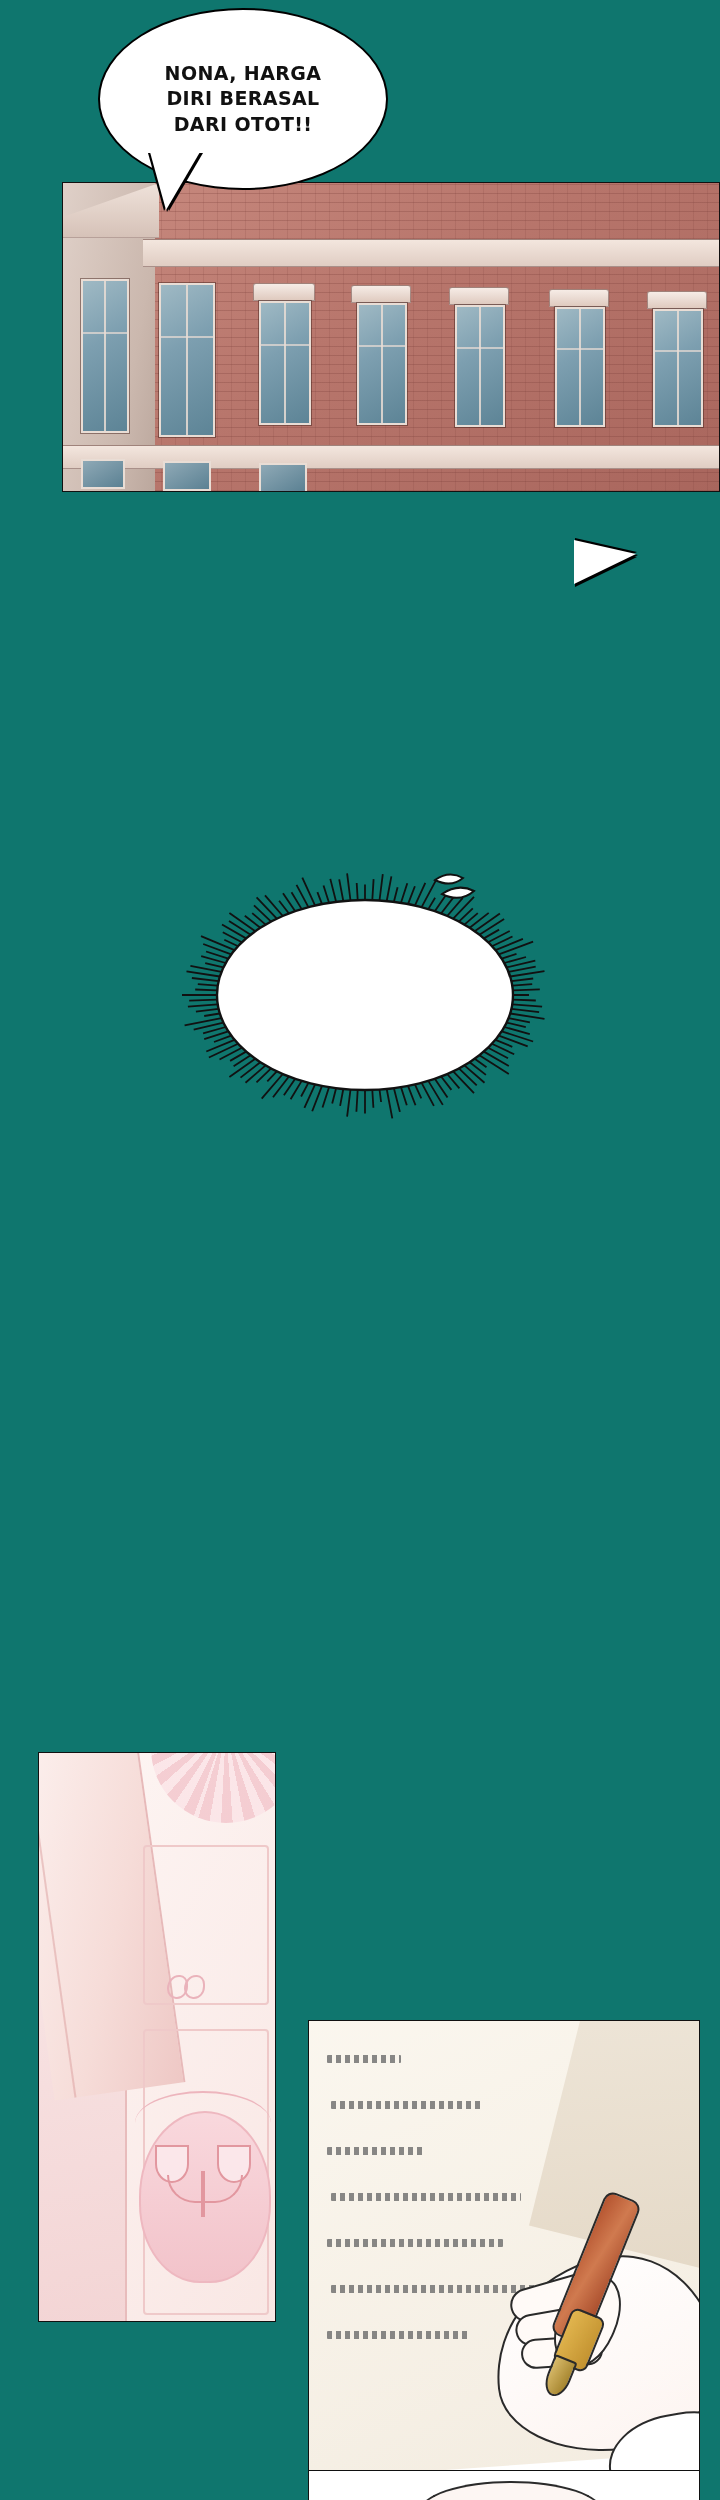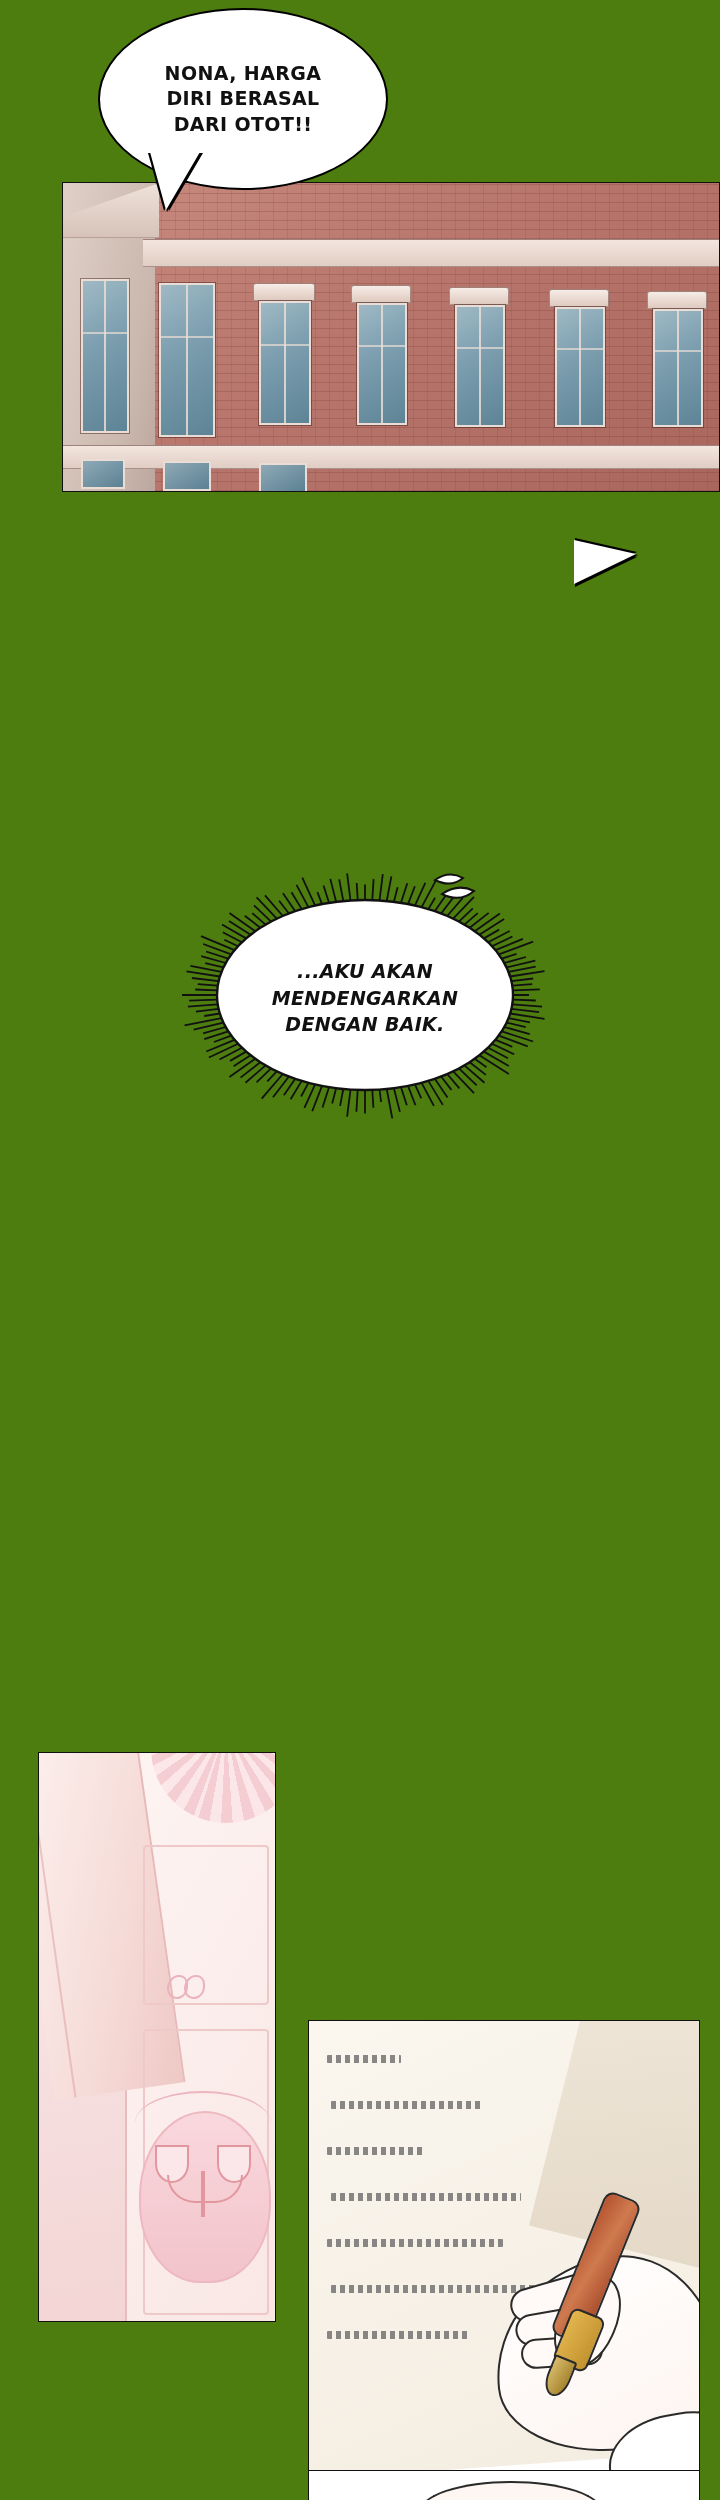--- a/index.html
+++ b/index.html
@@ -12,21 +12,21 @@
     height: 2500px;
     position: relative;
     overflow: hidden;
     font-family: "Liberation Sans", sans-serif;
   }
 
   .page {
     position: relative;
     width: 720px;
     height: 2500px;
-    background: #4d7c0f;
+    background: #0f766e;
   }
 
   
   .panel-building {
     position: absolute;
     left: 62px;
     top: 182px;
     width: 658px;
     height: 310px;
     overflow: hidden;
@@ -478,23 +478,20 @@
 
   <div class="spiky-wrap">
     <svg width="470" height="360" viewBox="0 0 470 360">
       <g id="spikes" stroke="#111" stroke-width="2.2" fill="none">
           <path d="M383.0 175.0L399.0 175.0M382.8 179.7L405.8 180.5M382.3 184.3L412.1 186.6M381.4 188.9L409.1 192.1M380.2 193.5L414.5 198.9M378.6 198.1L399.9 202.3M376.6 202.6L395.8 207.1M374.3 207.0L399.8 214.1M371.7 211.4L403.1 221.5M368.8 215.6L397.7 226.3M365.5 219.8L382.3 226.8M361.9 223.8L384.2 234.3M358.1 227.8L378.0 238.2M353.9 231.6L378.8 246.0M349.4 235.3L378.8 254.1M344.7 238.8L356.5 247.2M339.7 242.2L355.9 254.9M334.4 245.4L354.5 262.7M328.9 248.4L346.7 265.3M323.2 251.3L344.0 273.2M317.2 254.0L329.4 268.3M311.1 256.5L321.4 269.9M304.8 258.8L317.5 277.4M298.3 260.9L312.8 284.9M291.6 262.8L303.9 285.8M284.9 264.4L291.3 278.4M278.0 265.9L285.5 285.3M271.0 267.2L276.8 285.3M263.9 268.2L269.9 291.9M256.7 269.0L262.3 298.3M249.5 269.5L251.1 282.0M242.3 269.9L243.4 287.8M235.0 270.0L235.0 293.4M227.7 269.9L226.4 291.7M220.5 269.5L217.1 296.7M213.3 269.0L210.1 285.9M206.1 268.2L202.2 283.5M199.0 267.2L192.5 287.6M192.0 265.9L182.2 291.3M185.1 264.4L174.4 287.9M178.4 262.8L171.1 276.5M171.7 260.9L160.6 279.2M165.2 258.8L153.9 275.3M158.9 256.5L143.0 277.2M152.8 254.0L131.7 278.6M146.8 251.3L137.3 261.3M141.1 248.4L126.5 262.3M135.6 245.4L115.5 262.7M130.3 242.2L110.5 257.6M125.3 238.8L99.4 257.1M120.6 235.3L103.6 246.2M116.1 231.6L100.1 240.9M111.9 227.8L89.5 239.5M108.1 223.8L78.9 237.5M104.5 219.8L76.3 231.5M101.2 215.6L84.0 222.0M98.3 211.4L74.2 219.1M95.7 207.0L73.1 213.3M93.4 202.6L63.7 209.6M91.4 198.1L54.6 205.3M89.8 193.5L74.2 196.0M88.6 188.9L65.9 191.6M87.7 184.3L57.9 186.6M87.2 179.7L59.2 180.7M87.0 175.0L52.0 175.0M87.2 170.3L65.2 169.5M87.7 165.7L67.8 164.2M88.6 161.1L61.9 158.0M89.8 156.5L56.5 151.3M91.4 151.9L60.4 145.9M93.4 147.4L75.2 143.1M95.7 143.0L71.2 136.2M98.3 138.6L76.1 131.5M101.2 134.4L73.2 124.0M104.5 130.2L71.0 116.2M108.1 126.2L94.3 119.7M111.9 122.2L92.8 112.3M116.1 118.4L92.0 104.5M120.6 114.7L99.0 100.9M125.3 111.2L99.4 92.9M130.3 107.8L114.8 95.7M135.6 104.6L122.2 93.1M141.1 101.6L124.0 85.3M146.8 98.7L126.6 77.4M152.8 96.0L135.0 75.3M158.9 93.5L149.1 80.8M165.2 91.2L153.0 73.3M171.7 89.1L161.5 72.2M178.4 87.2L166.5 64.9M185.1 85.6L172.3 57.6M192.0 84.1L187.4 72.1M199.0 82.8L193.5 65.4M206.1 81.8L200.3 58.9M213.3 81.0L209.2 59.4M220.5 80.5L217.1 53.3M227.7 80.1L226.7 63.0M235.0 80.0L235.0 64.4M242.3 80.1L243.6 59.1M249.5 80.5L252.8 54.1M256.7 81.0L261.4 56.3M263.9 81.8L267.6 67.3M271.0 82.8L277.3 63.2M278.0 84.1L284.9 66.2M284.9 85.6L295.3 62.8M291.6 87.2L306.2 59.8M298.3 89.1L305.1 77.8M304.8 91.2L315.6 75.4M311.1 93.5L326.5 73.4M317.2 96.0L332.8 77.9M323.2 98.7L344.0 76.8M328.9 101.6L342.8 88.3M334.4 104.6L347.8 93.1M339.7 107.8L358.7 92.9M344.7 111.2L369.9 93.4M349.4 114.7L374.1 98.9M353.9 118.4L369.1 109.6M358.1 122.2L379.7 111.0M361.9 126.2L382.5 116.5M365.5 130.2L392.9 118.8M368.8 134.4L403.1 121.7M371.7 138.6L386.5 133.9M374.3 143.0L396.0 137.0M376.6 147.4L405.3 140.6M378.6 151.9L405.7 146.6M380.2 156.5L414.5 151.1M381.4 161.1L403.2 158.5M382.3 165.7L402.2 164.2M382.8 170.3L409.8 169.3" stroke="#111" stroke-width="1.8" fill="none"></path>
         </g>
       <ellipse cx="235" cy="175" rx="148" ry="95" fill="#ffffff" stroke="#111" stroke-width="2.4"></ellipse>
       <path d="M305 60 q14 -10 28 -2 q-12 10 -28 2 Z" fill="#ffffff" stroke="#111" stroke-width="2"></path>
       <path d="M312 74 q16 -11 32 -3 q-14 12 -32 3 Z" fill="#ffffff" stroke="#111" stroke-width="2"></path>
     </svg>
-    <div class="spiky-text">...AKU AKAN
-MENDENGARKAN
-DENGAN BAIK.</div>
   </div>
 
   <div class="panel-interior">
     <div class="int-bg"></div>
     <div class="int-wall"></div>
     <div class="int-fan"></div>
     <div class="int-drape"></div>
     <div class="int-molding mold-1"></div>
     <div class="int-bow"></div>
     <div class="int-molding mold-2"></div>

